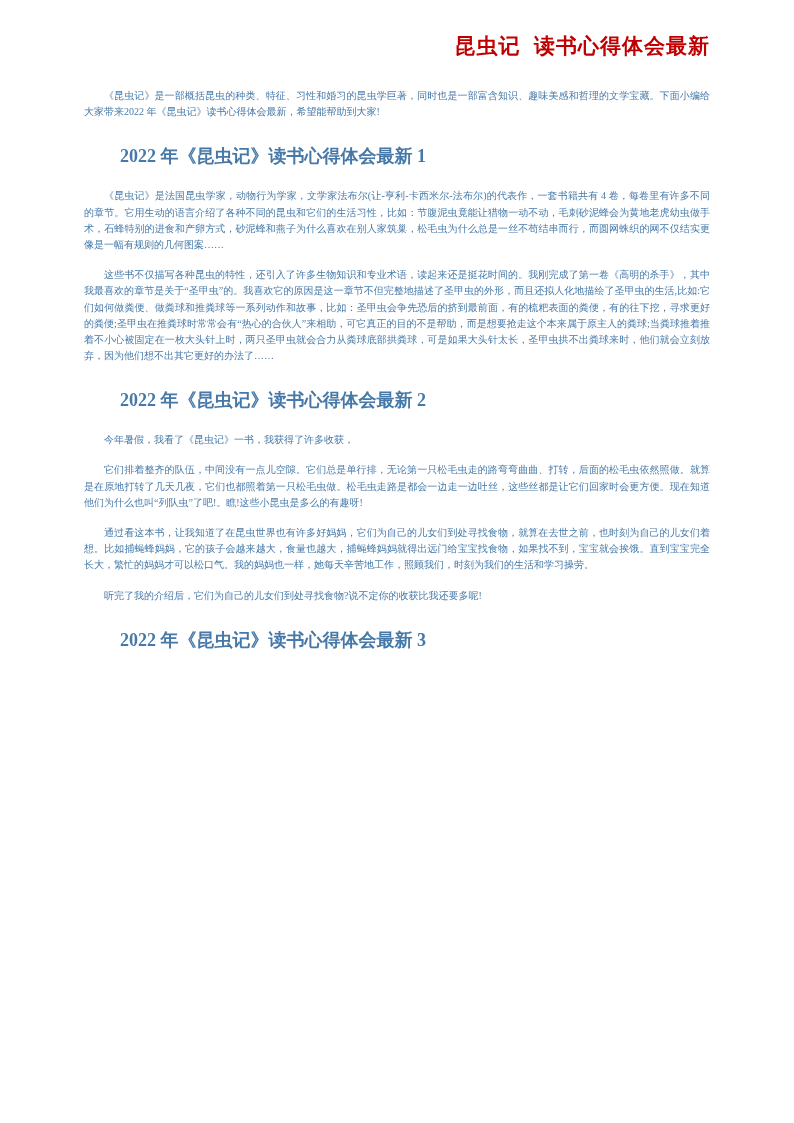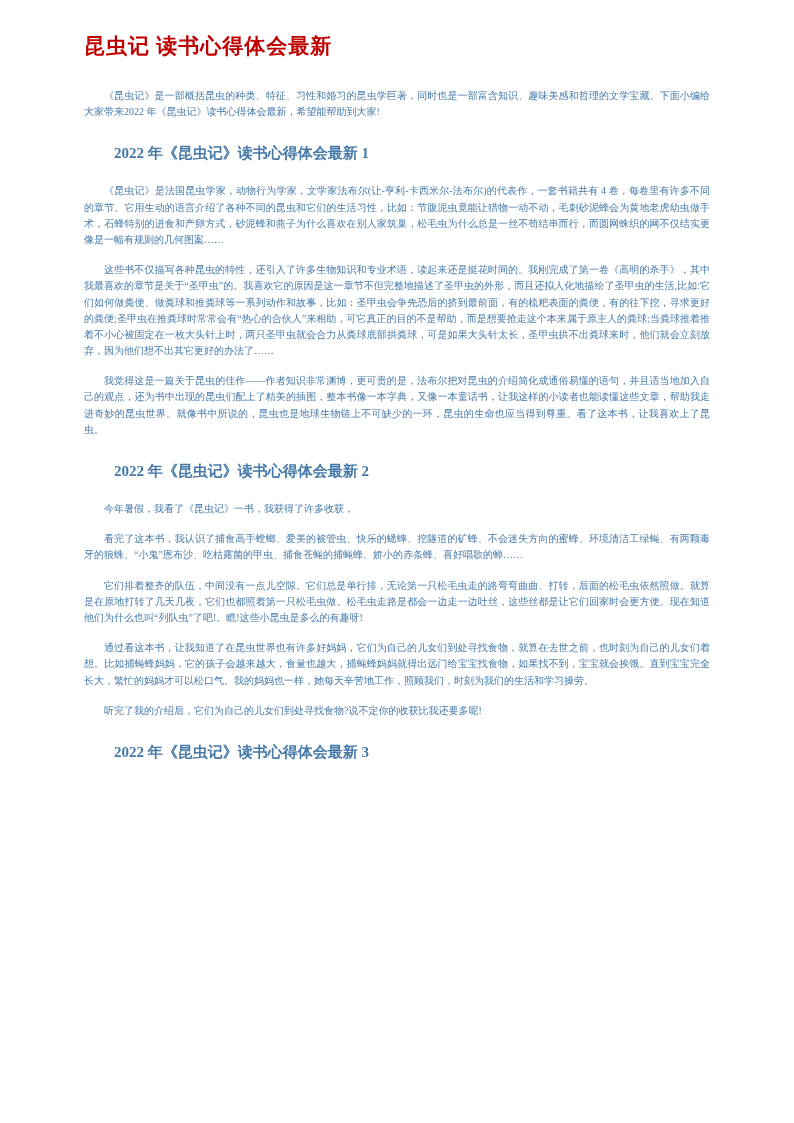--- a/index.html
+++ b/index.html
@@ -9,60 +9,59 @@
   }
   .page {
     width: 794px;
     min-height: 1123px;
     box-sizing: border-box;
     background: #ffffff;
     padding: 32px 84px 60px 84px;
     font-family: "Liberation Serif", "DejaVu Serif", serif;
   }
   .doc-title {
-    text-align: left;
+    text-align: right;
     color: #c00000;
     font-size: 21px;
     font-weight: bold;
     letter-spacing: 1px;
     margin: 0 0 28px 0;
+    font-family: Liberation Mono, monospace;
   }
   .para {
     color: #4679a8;
     font-size: 10px;
     line-height: 1.62;
     text-align: justify;
     text-indent: 2em;
     margin: 0 0 14px 0;
     word-break: break-all;
   }
   .heading {
     color: #4679a8;
-    font-size: 15px;
+    font-size: 18px;
     font-weight: bold;
     text-indent: 2em;
     margin: 24px 0 20px 0;
   }
 </style>
 </head>
 <body>
 
 <div class="page">
   <h1 class="doc-title">昆虫记 读书心得体会最新</h1>
 
   <p class="para">《昆虫记》是一部概括昆虫的种类、特征、习性和婚习的昆虫学巨著，同时也是一部富含知识、趣味美感和哲理的文学宝藏。下面小编给大家带来2022 年《昆虫记》读书心得体会最新，希望能帮助到大家!</p>
 
   <p class="heading">2022 年《昆虫记》读书心得体会最新 1</p>
 
   <p class="para">《昆虫记》是法国昆虫学家，动物行为学家，文学家法布尔(让-亨利-卡西米尔-法布尔)的代表作，一套书籍共有 4 卷，每卷里有许多不同的章节。它用生动的语言介绍了各种不同的昆虫和它们的生活习性，比如：节腹泥虫竟能让猎物一动不动，毛刺砂泥蜂会为黄地老虎幼虫做手术，石蜂特别的进食和产卵方式，砂泥蜂和燕子为什么喜欢在别人家筑巢，松毛虫为什么总是一丝不苟结串而行，而圆网蛛织的网不仅结实更像是一幅有规则的几何图案……</p>
   <p class="para">这些书不仅描写各种昆虫的特性，还引入了许多生物知识和专业术语，读起来还是挺花时间的。我刚完成了第一卷《高明的杀手》，其中我最喜欢的章节是关于“圣甲虫”的。我喜欢它的原因是这一章节不但完整地描述了圣甲虫的外形，而且还拟人化地描绘了圣甲虫的生活,比如:它们如何做粪便、做粪球和推粪球等一系列动作和故事，比如：圣甲虫会争先恐后的挤到最前面，有的梳粑表面的粪便，有的往下挖，寻求更好的粪便;圣甲虫在推粪球时常常会有“热心的合伙人”来相助，可它真正的目的不是帮助，而是想要抢走这个本来属于原主人的粪球;当粪球推着推着不小心被固定在一枚大头针上时，两只圣甲虫就会合力从粪球底部拱粪球，可是如果大头针太长，圣甲虫拱不出粪球来时，他们就会立刻放弃，因为他们想不出其它更好的办法了……</p>
-  <p class="para">我觉得这是一篇关于昆虫的佳作——作者知识非常渊博，更可贵的是，法布尔把对昆虫的介绍简化成通俗易懂的语句，并且适当地加入自己的观点，还为书中出现的昆虫们配上了精美的插图，整本书像一本字典，又像一本童话书，让我这样的小读者也能读懂这些文章，帮助我走进奇妙的昆虫世界。就像书中所说的，昆虫也是地球生物链上不可缺少的一环，昆虫的生命也应当得到尊重。看了这本书，让我喜欢上了昆虫。</p>
 
   <p class="heading">2022 年《昆虫记》读书心得体会最新 2</p>
 
   <p class="para">今年暑假，我看了《昆虫记》一书，我获得了许多收获，</p>
-  <p class="para">看完了这本书，我认识了捕食高手螳螂、爱美的被管虫、快乐的蟋蟀、挖隧道的矿蜂、不会迷失方向的蜜蜂、环境清洁工绿蝇、有两颗毒牙的狼蛛、“小鬼”恩布沙、吃枯露菌的甲虫、捕食苍蝇的捕蝇蜂、娇小的赤条蜂、喜好唱歌的蝉……</p>
   <p class="para">它们排着整齐的队伍，中间没有一点儿空隙。它们总是单行排，无论第一只松毛虫走的路弯弯曲曲、打转，后面的松毛虫依然照做。就算是在原地打转了几天几夜，它们也都照着第一只松毛虫做。松毛虫走路是都会一边走一边吐丝，这些丝都是让它们回家时会更方便。现在知道他们为什么也叫“列队虫”了吧!。瞧!这些小昆虫是多么的有趣呀!</p>
   <p class="para">通过看这本书，让我知道了在昆虫世界也有许多好妈妈，它们为自己的儿女们到处寻找食物，就算在去世之前，也时刻为自己的儿女们着想。比如捕蝇蜂妈妈，它的孩子会越来越大，食量也越大，捕蝇蜂妈妈就得出远门给宝宝找食物，如果找不到，宝宝就会挨饿。直到宝宝完全长大，繁忙的妈妈才可以松口气。我的妈妈也一样，她每天辛苦地工作，照顾我们，时刻为我们的生活和学习操劳。</p>
   <p class="para">听完了我的介绍后，它们为自己的儿女们到处寻找食物?说不定你的收获比我还要多呢!</p>
 
   <p class="heading">2022 年《昆虫记》读书心得体会最新 3</p>
 </div>
 
 </body></html>

